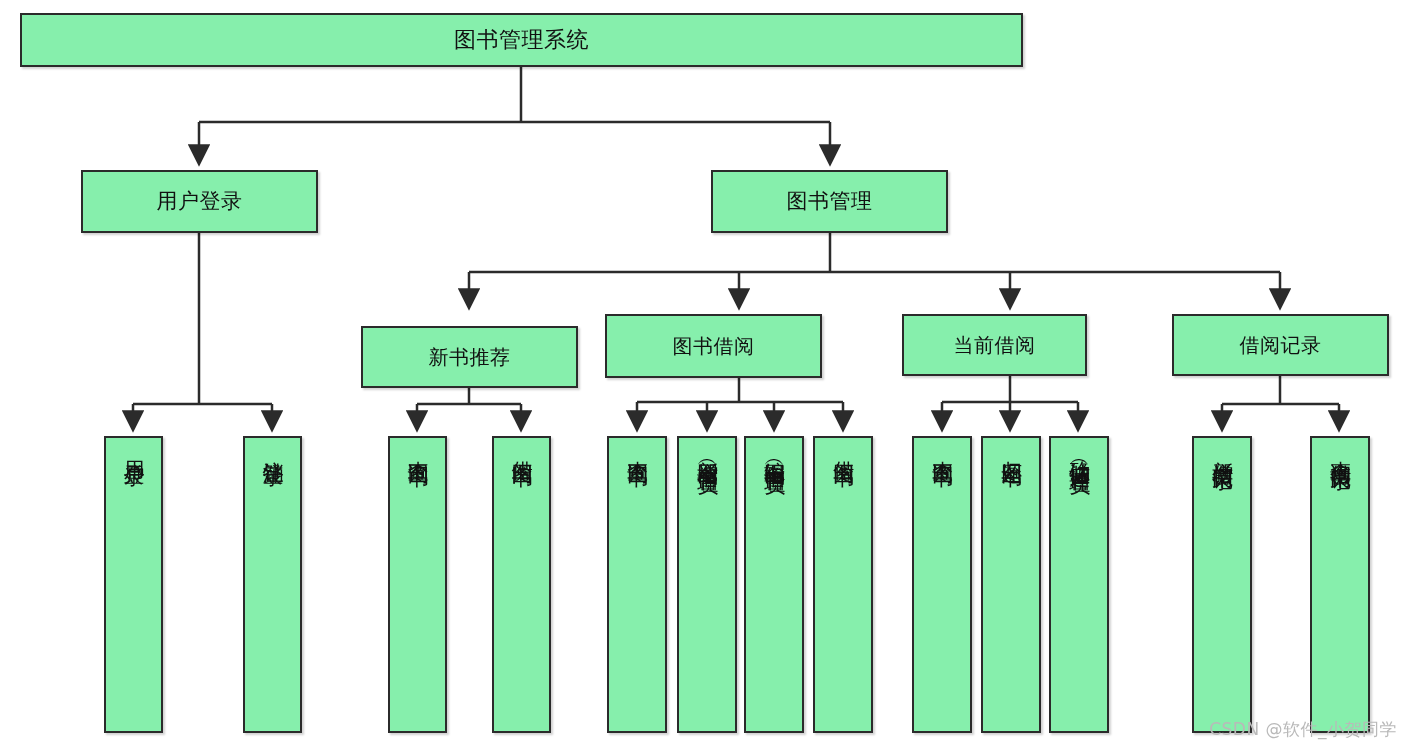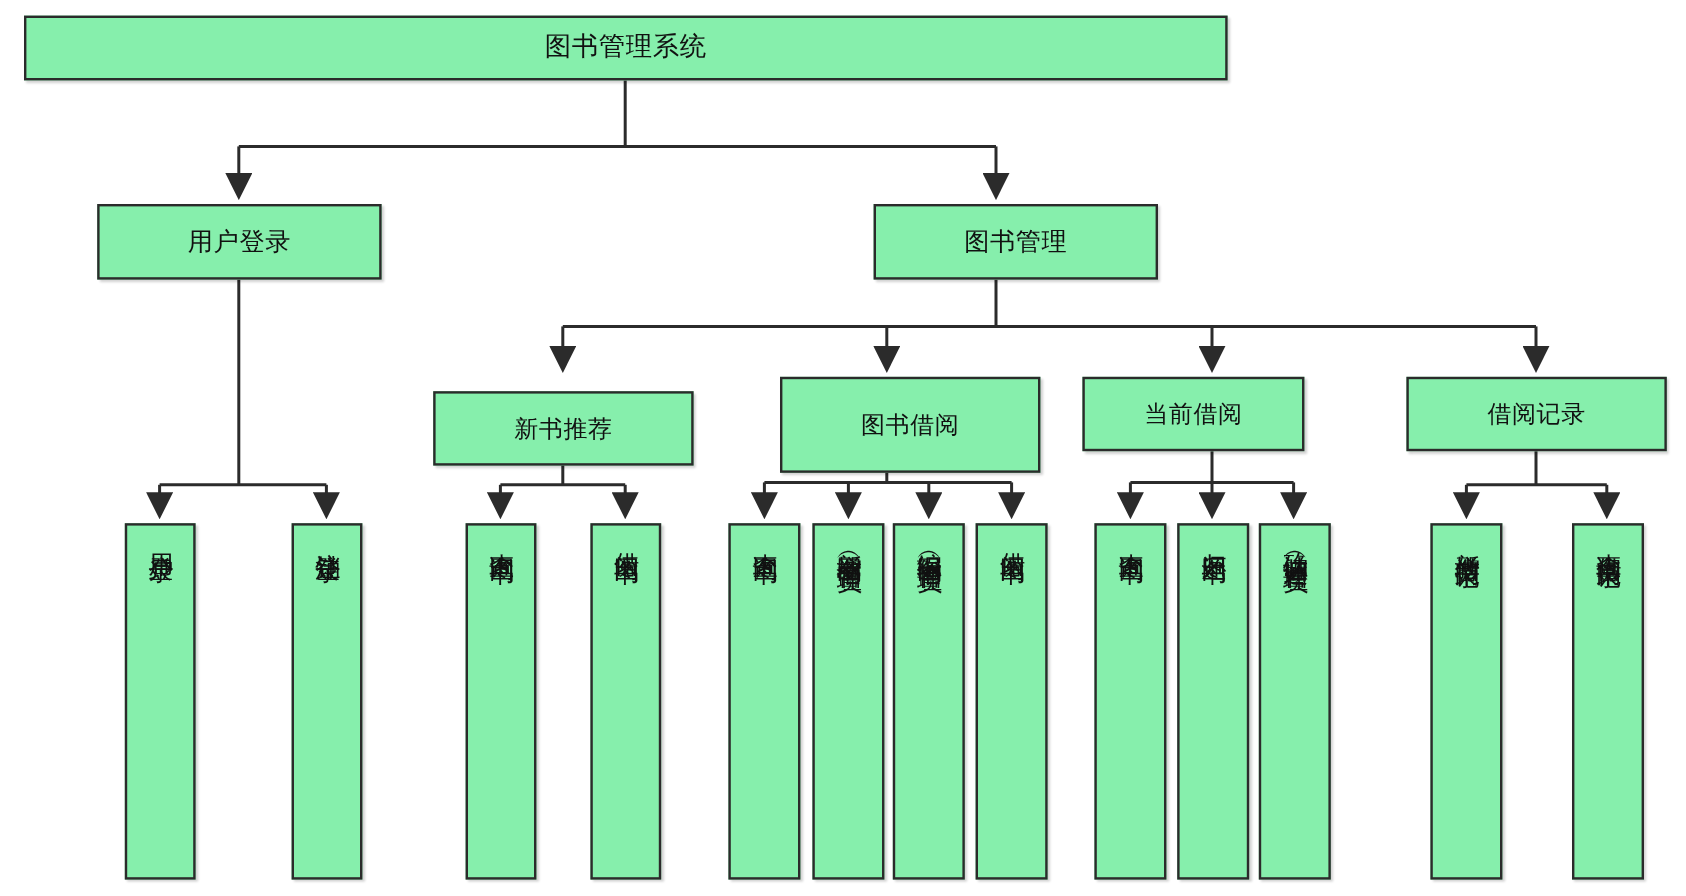--- a/index.html
+++ b/index.html
@@ -126,28 +126,28 @@
     </g>
   </svg>
 
   <div class="node root" style="left:20px; top:13px; width:1003px; height:54px;">
     <span class="lbl">图书管理系统</span>
   </div>
 
   <div class="node level2" style="left:81px; top:170px; width:237px; height:63px;">
     <span class="lbl">用户登录</span>
   </div>
-  <div class="node level2" style="left:711px; top:170px; width:237px; height:63px;margin-left:17px;">
+  <div class="node level2" style="left:711px; top:170px; width:237px; height:63px;">
     <span class="lbl">图书管理</span>
   </div>
 
   <div class="node level3" style="left:361px; top:314px; width:217px; height:62px;margin-top:12px;">
     <span class="lbl">新书推荐</span>
   </div>
-  <div class="node level3" style="left:650px; top:314px; width:217px; height:80px;">
+  <div class="node level3" style="left:605px; top:314px; width:217px; height:64px;">
     <span class="lbl">图书借阅</span>
   </div>
   <div class="node level3" style="left:902px; top:314px; width:185px; height:62px;">
     <span class="lbl">当前借阅</span>
   </div>
   <div class="node level3" style="left:1172px; top:314px; width:217px; height:62px;">
     <span class="lbl">借阅记录</span>
   </div>
 
   <div class="node leaf" style="left:104px; top:436px; width:59px; height:297px;">
@@ -187,14 +187,15 @@
     <span class="lbl">确认归还（管理员）</span>
   </div>
 
   <div class="node leaf" style="left:1192px; top:436px; width:60px; height:297px;">
     <span class="lbl">新增借阅记录</span>
   </div>
   <div class="node leaf" style="left:1310px; top:436px; width:60px; height:297px;">
     <span class="lbl">查询借阅记录</span>
   </div>
 
+  <div id="watermark">CSDN @软件_小贺同学</div>
 
 </div>
 
 </body></html>

